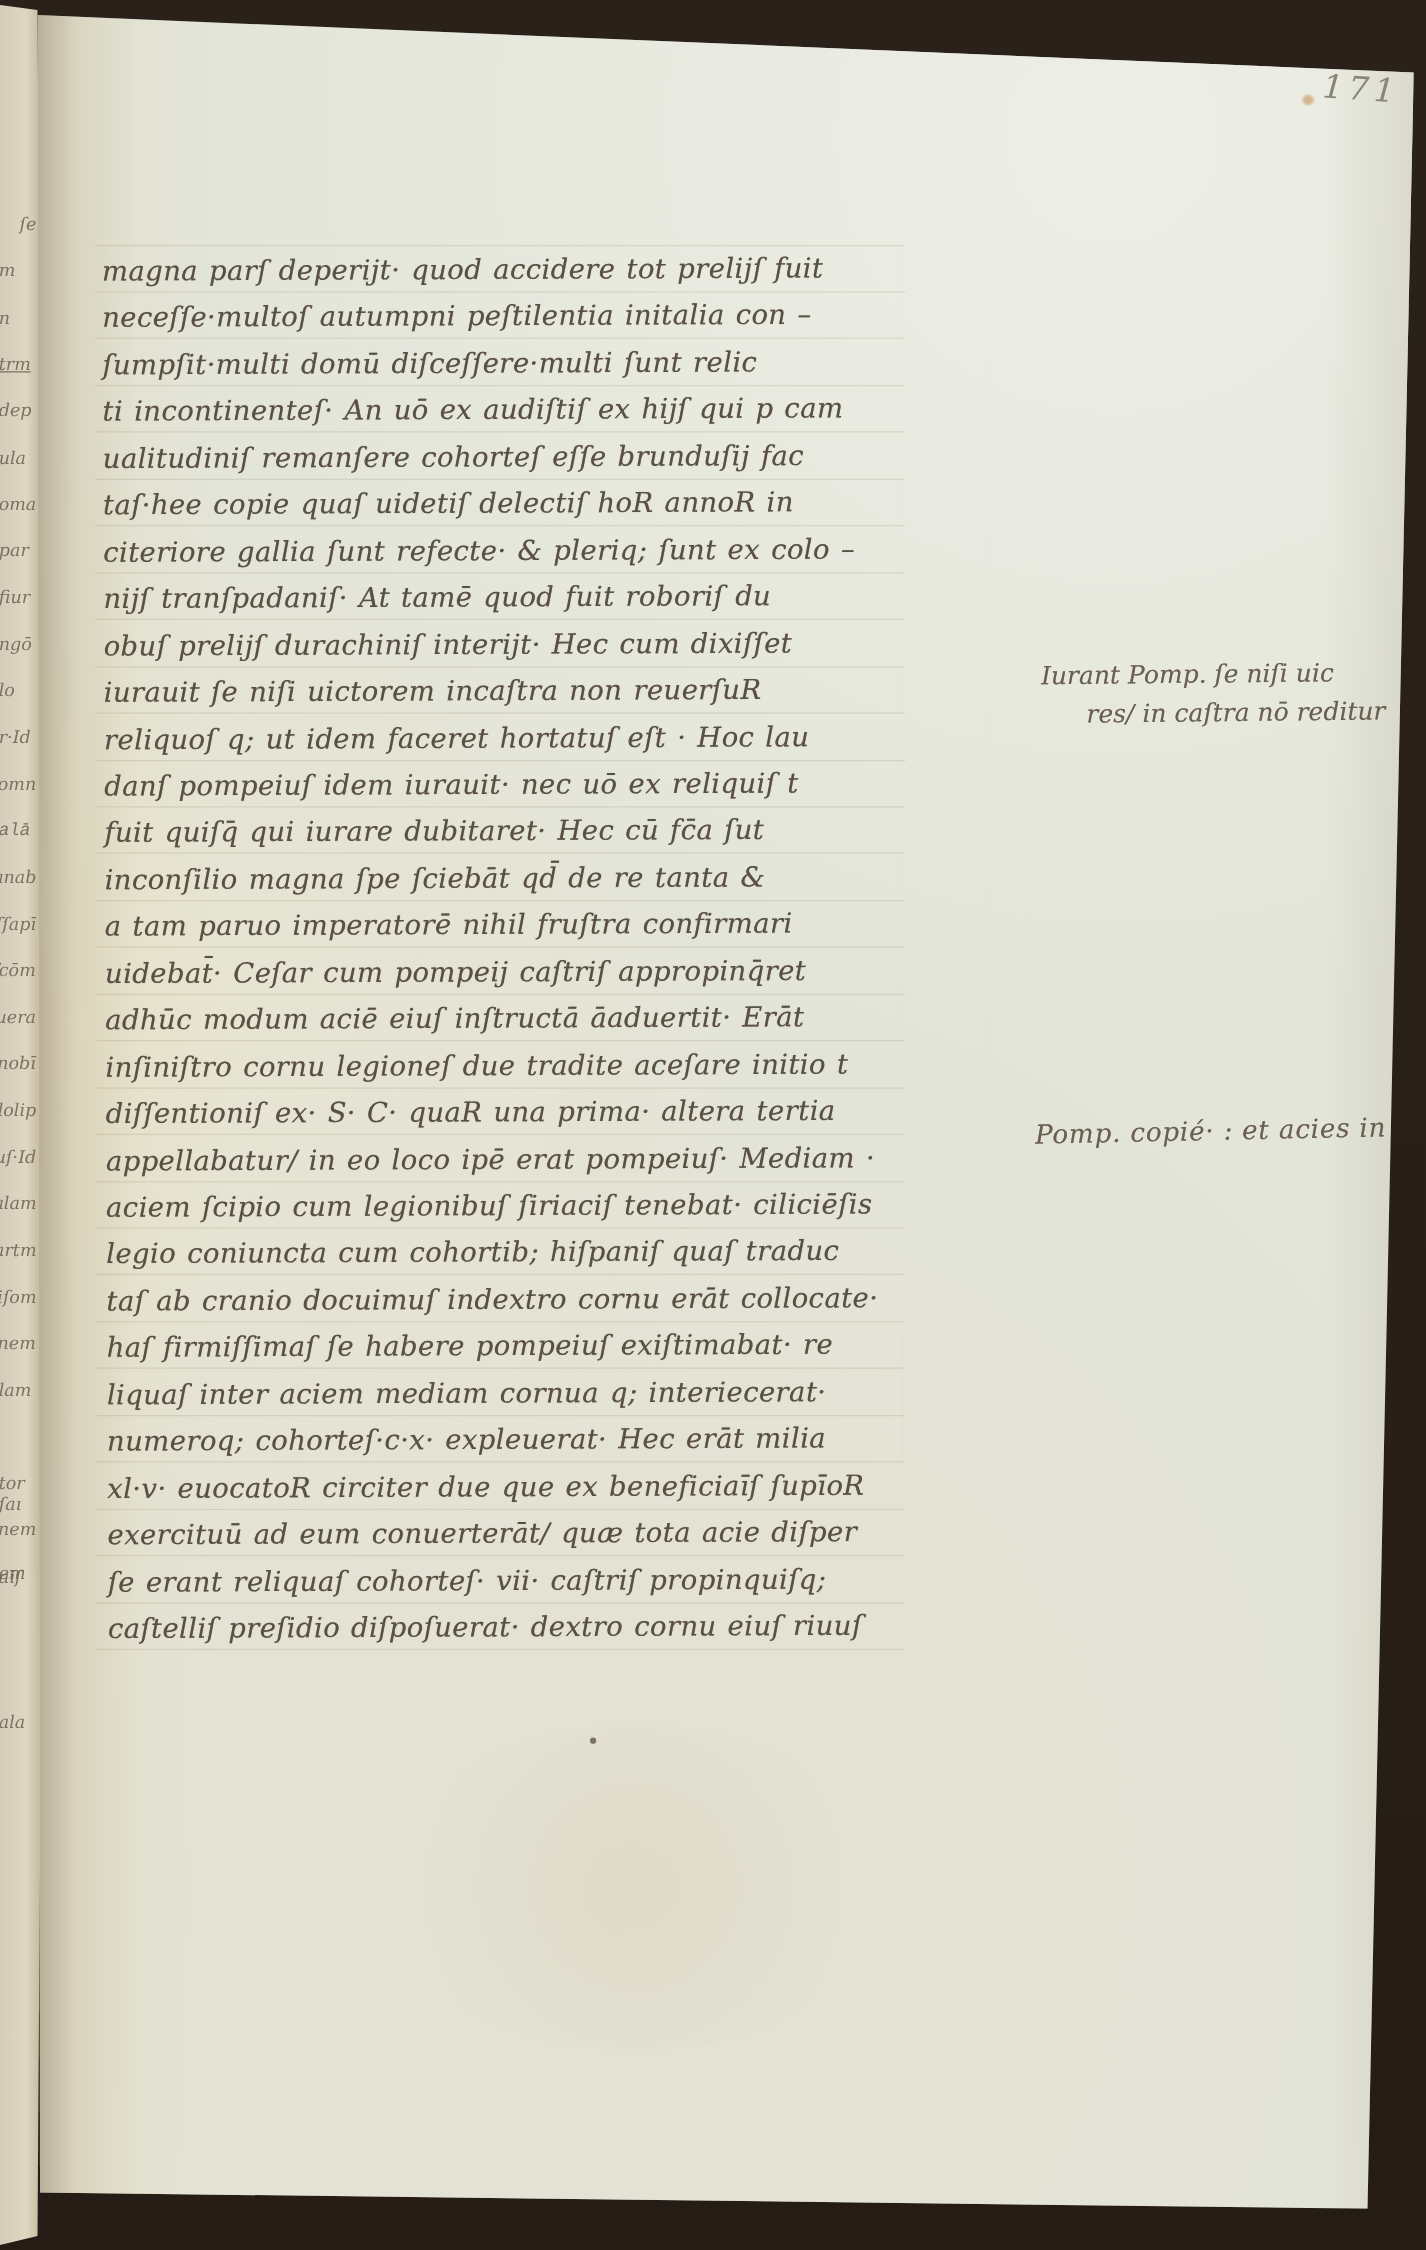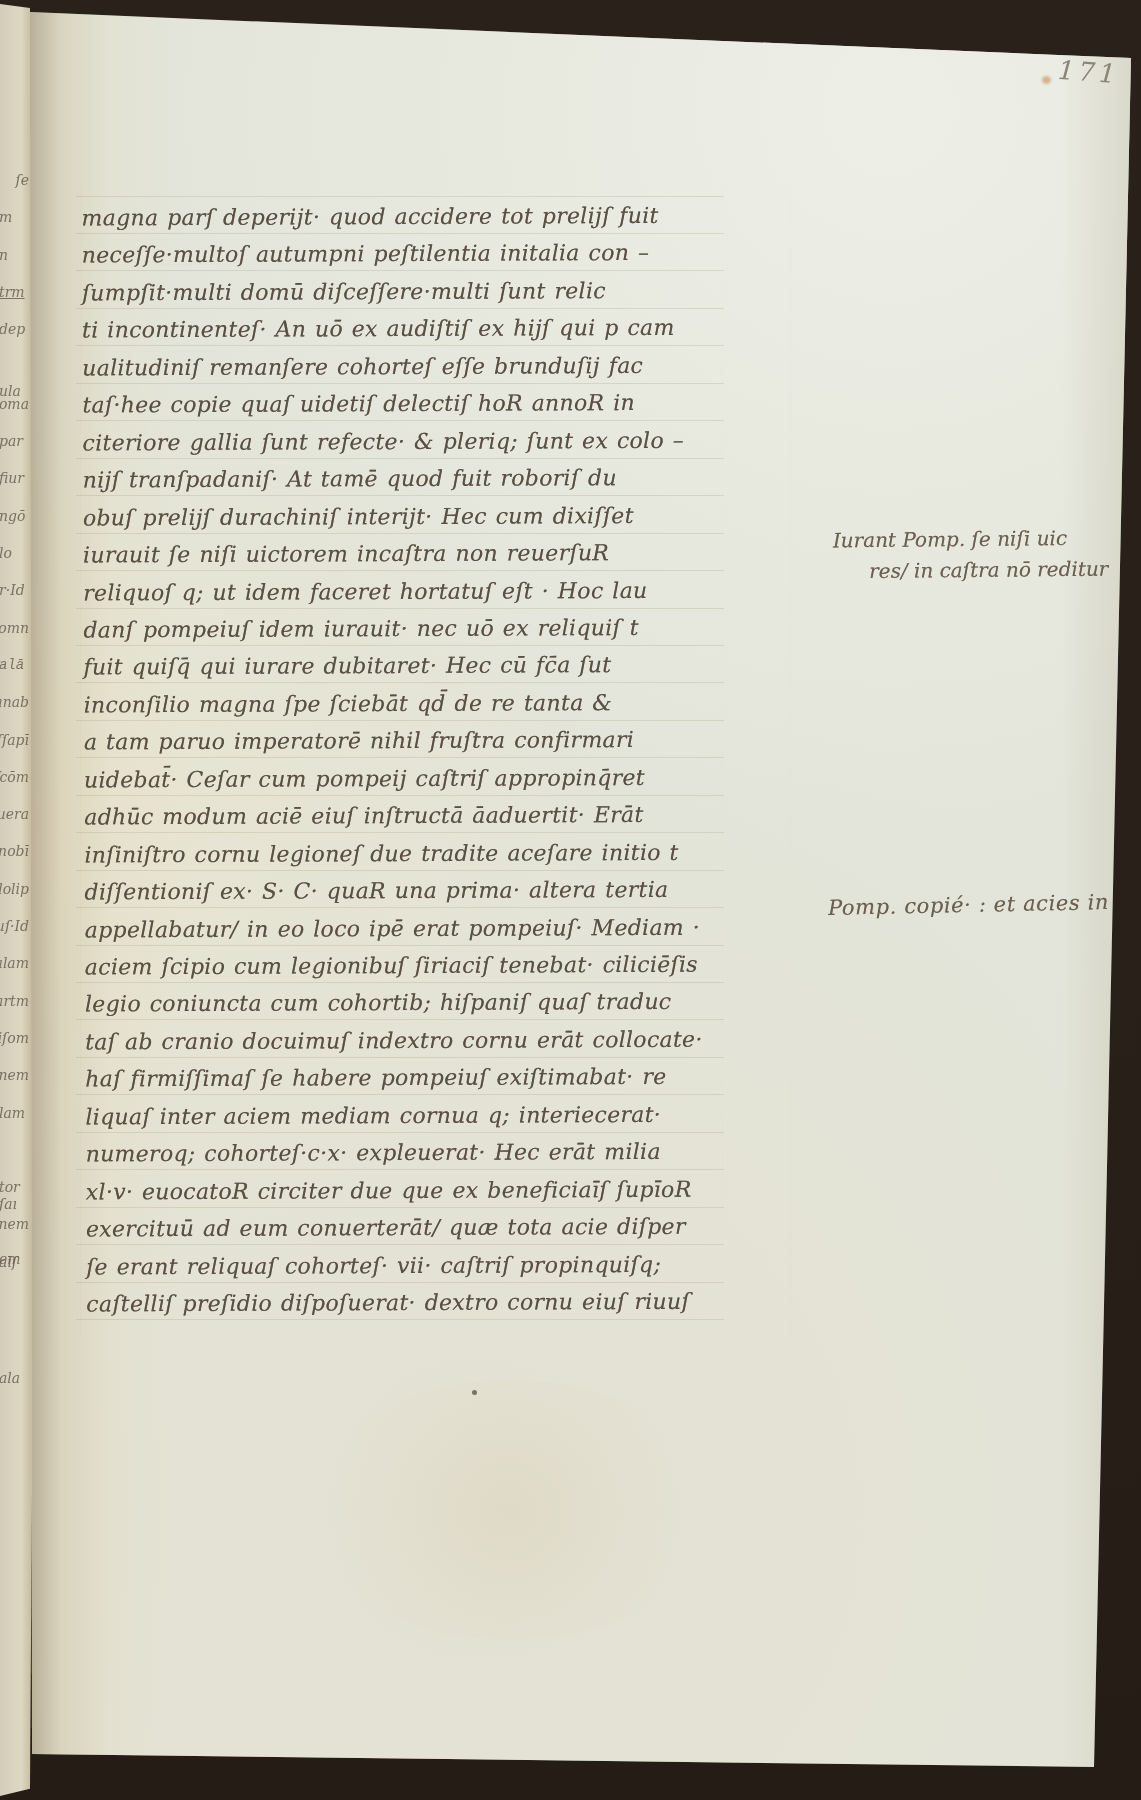--- a/index.html
+++ b/index.html
@@ -63,21 +63,21 @@
 
 <div class="scene">
 
   <div class="strip">
     <div id="fragments">
         <div class="frag" style="top: 168px; text-align: right;">ſe</div>
         <div class="frag" style="top: 205.3px;">m</div>
         <div class="frag" style="top: 242.6px;">n</div>
         <div class="frag" style="top: 279.9px; text-decoration: underline;">trm</div>
         <div class="frag" style="top: 301px; margin-top: 16px;">dep</div>
-        <div class="frag" style="top: 354.5px; margin-top: 24px;">ula</div>
+        <div class="frag" style="top: 354.5px;">ula</div>
         <div class="frag" style="top: 391.8px;">oma</div>
         <div class="frag" style="top: 429.1px;">par</div>
         <div class="frag" style="top: 466.4px;">fiur</div>
         <div class="frag" style="top: 503.7px;">ngō</div>
         <div class="frag" style="top: 541px;">lo</div>
         <div class="frag" style="top: 578.3px;">r·Id</div>
         <div class="frag" style="top: 615.6px;">omn</div>
         <div class="frag" style="top: 652.9px; font-family: Liberation Mono, monospace;">alā</div>
         <div class="frag" style="top: 690.2px;">anab</div>
         <div class="frag" style="top: 727.5px;">ſſapī</div>

